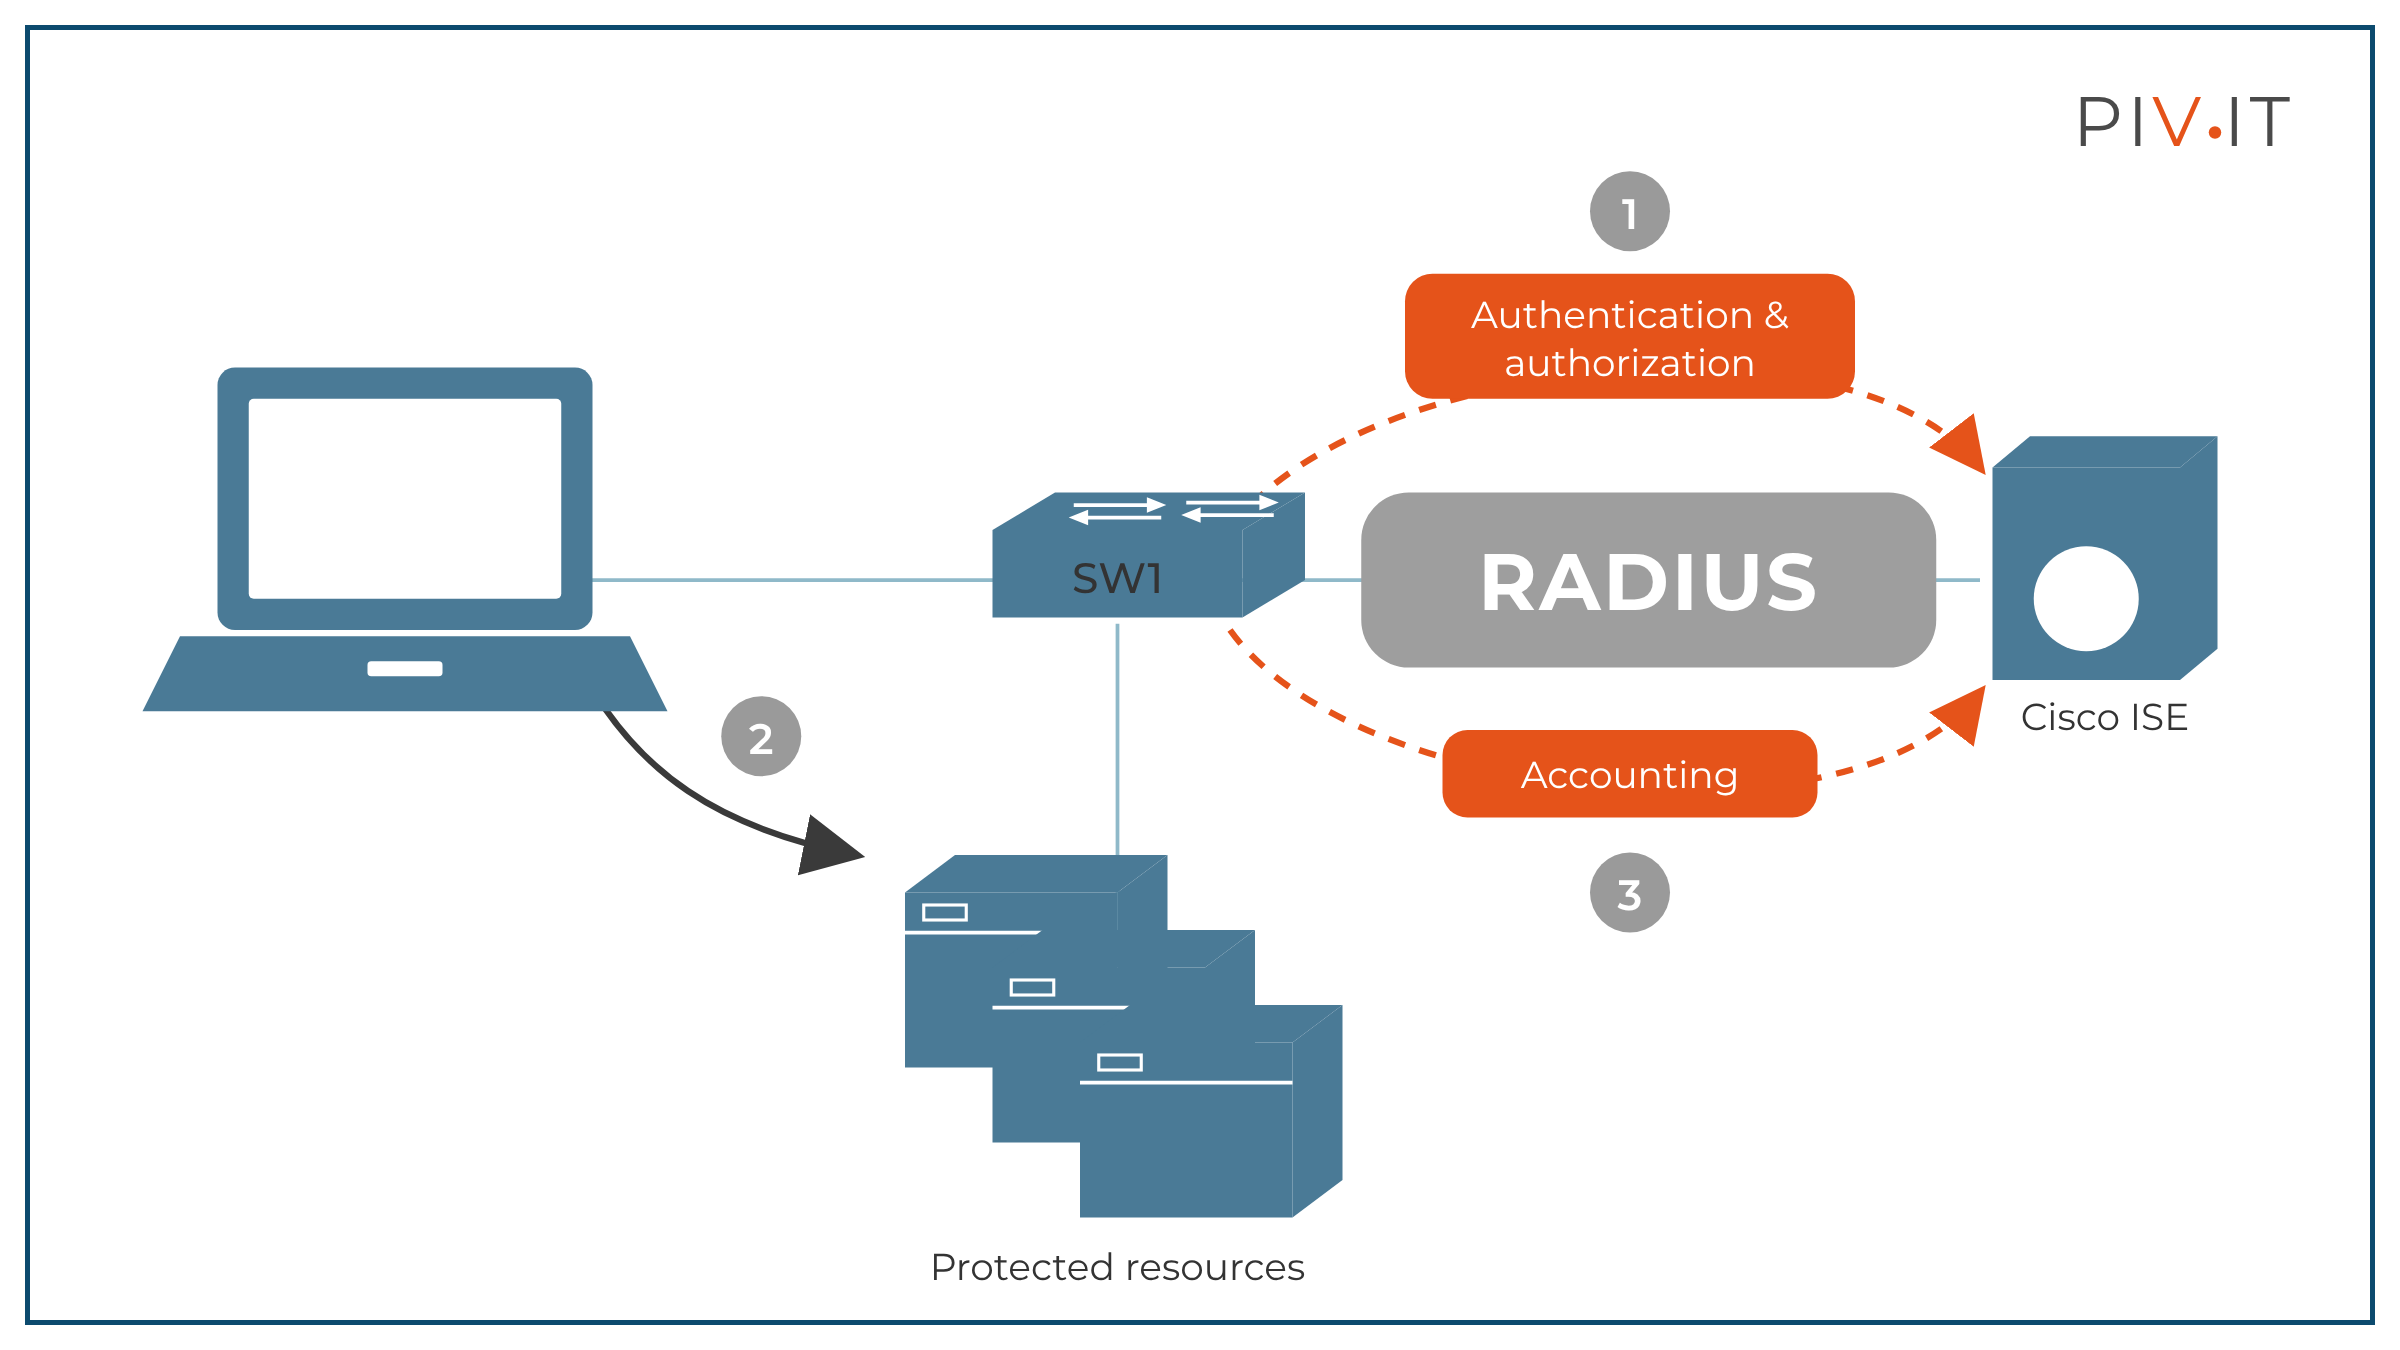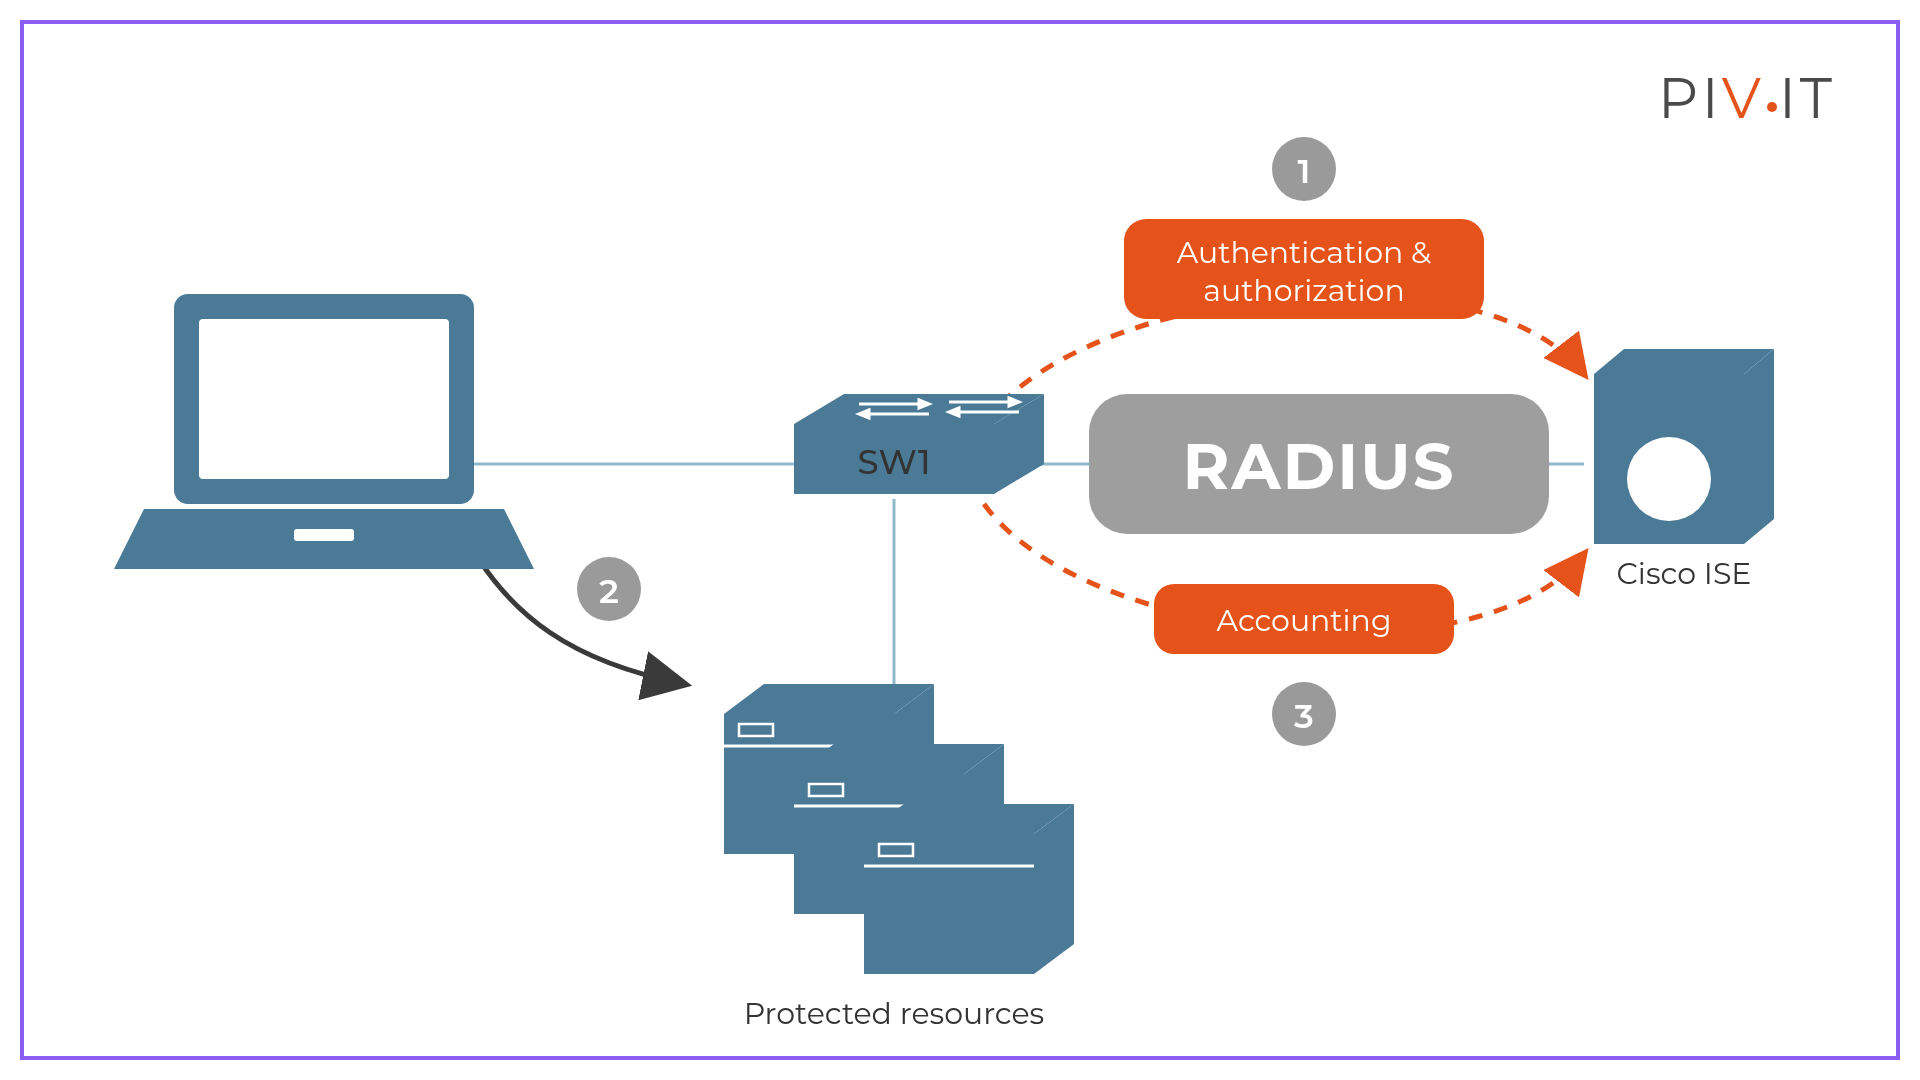--- a/index.html
+++ b/index.html
@@ -1,16 +1,16 @@
 <!DOCTYPE html>
 <html><head>
 <meta charset="utf-8">
 <style>
   html,body{margin:0;padding:0;width:1920px;height:1080px;background:#fff;font-family:Montserrat,Segoe UI,Arial,sans-serif;}
-  .frame{position:absolute;left:20px;top:20px;right:20px;bottom:20px;border:4px solid #8b5cf6;background:#fff;}
+  .frame{position:absolute;left:20px;top:20px;right:20px;bottom:20px;border:4px solid #0c4a6e;background:#fff;}
   .stage{position:relative;width:100%;height:100%;}
   .logo{position:absolute;top:40px;right:60px;font-size:56px;font-weight:400;letter-spacing:4px;color:#4a4a4a;}
   .logo .orange{color:#e5531a;}
   .logo .dot{display:inline-block;width:10px;height:10px;background:#e5531a;border-radius:50%;position:relative;top:-6px;margin:0 2px;}
   svg{position:absolute;left:0;top:0;}
   .badge{fill:#9a9a9a;}
   .badge-text{fill:#fff;font-size:34px;font-weight:600;text-anchor:middle;dominant-baseline:central;}
   .pill{fill:#e5531a;}
   .pill-text{fill:#fff;font-size:30px;text-anchor:middle;dominant-baseline:central;}
   .big-pill{fill:#9e9e9e;}

